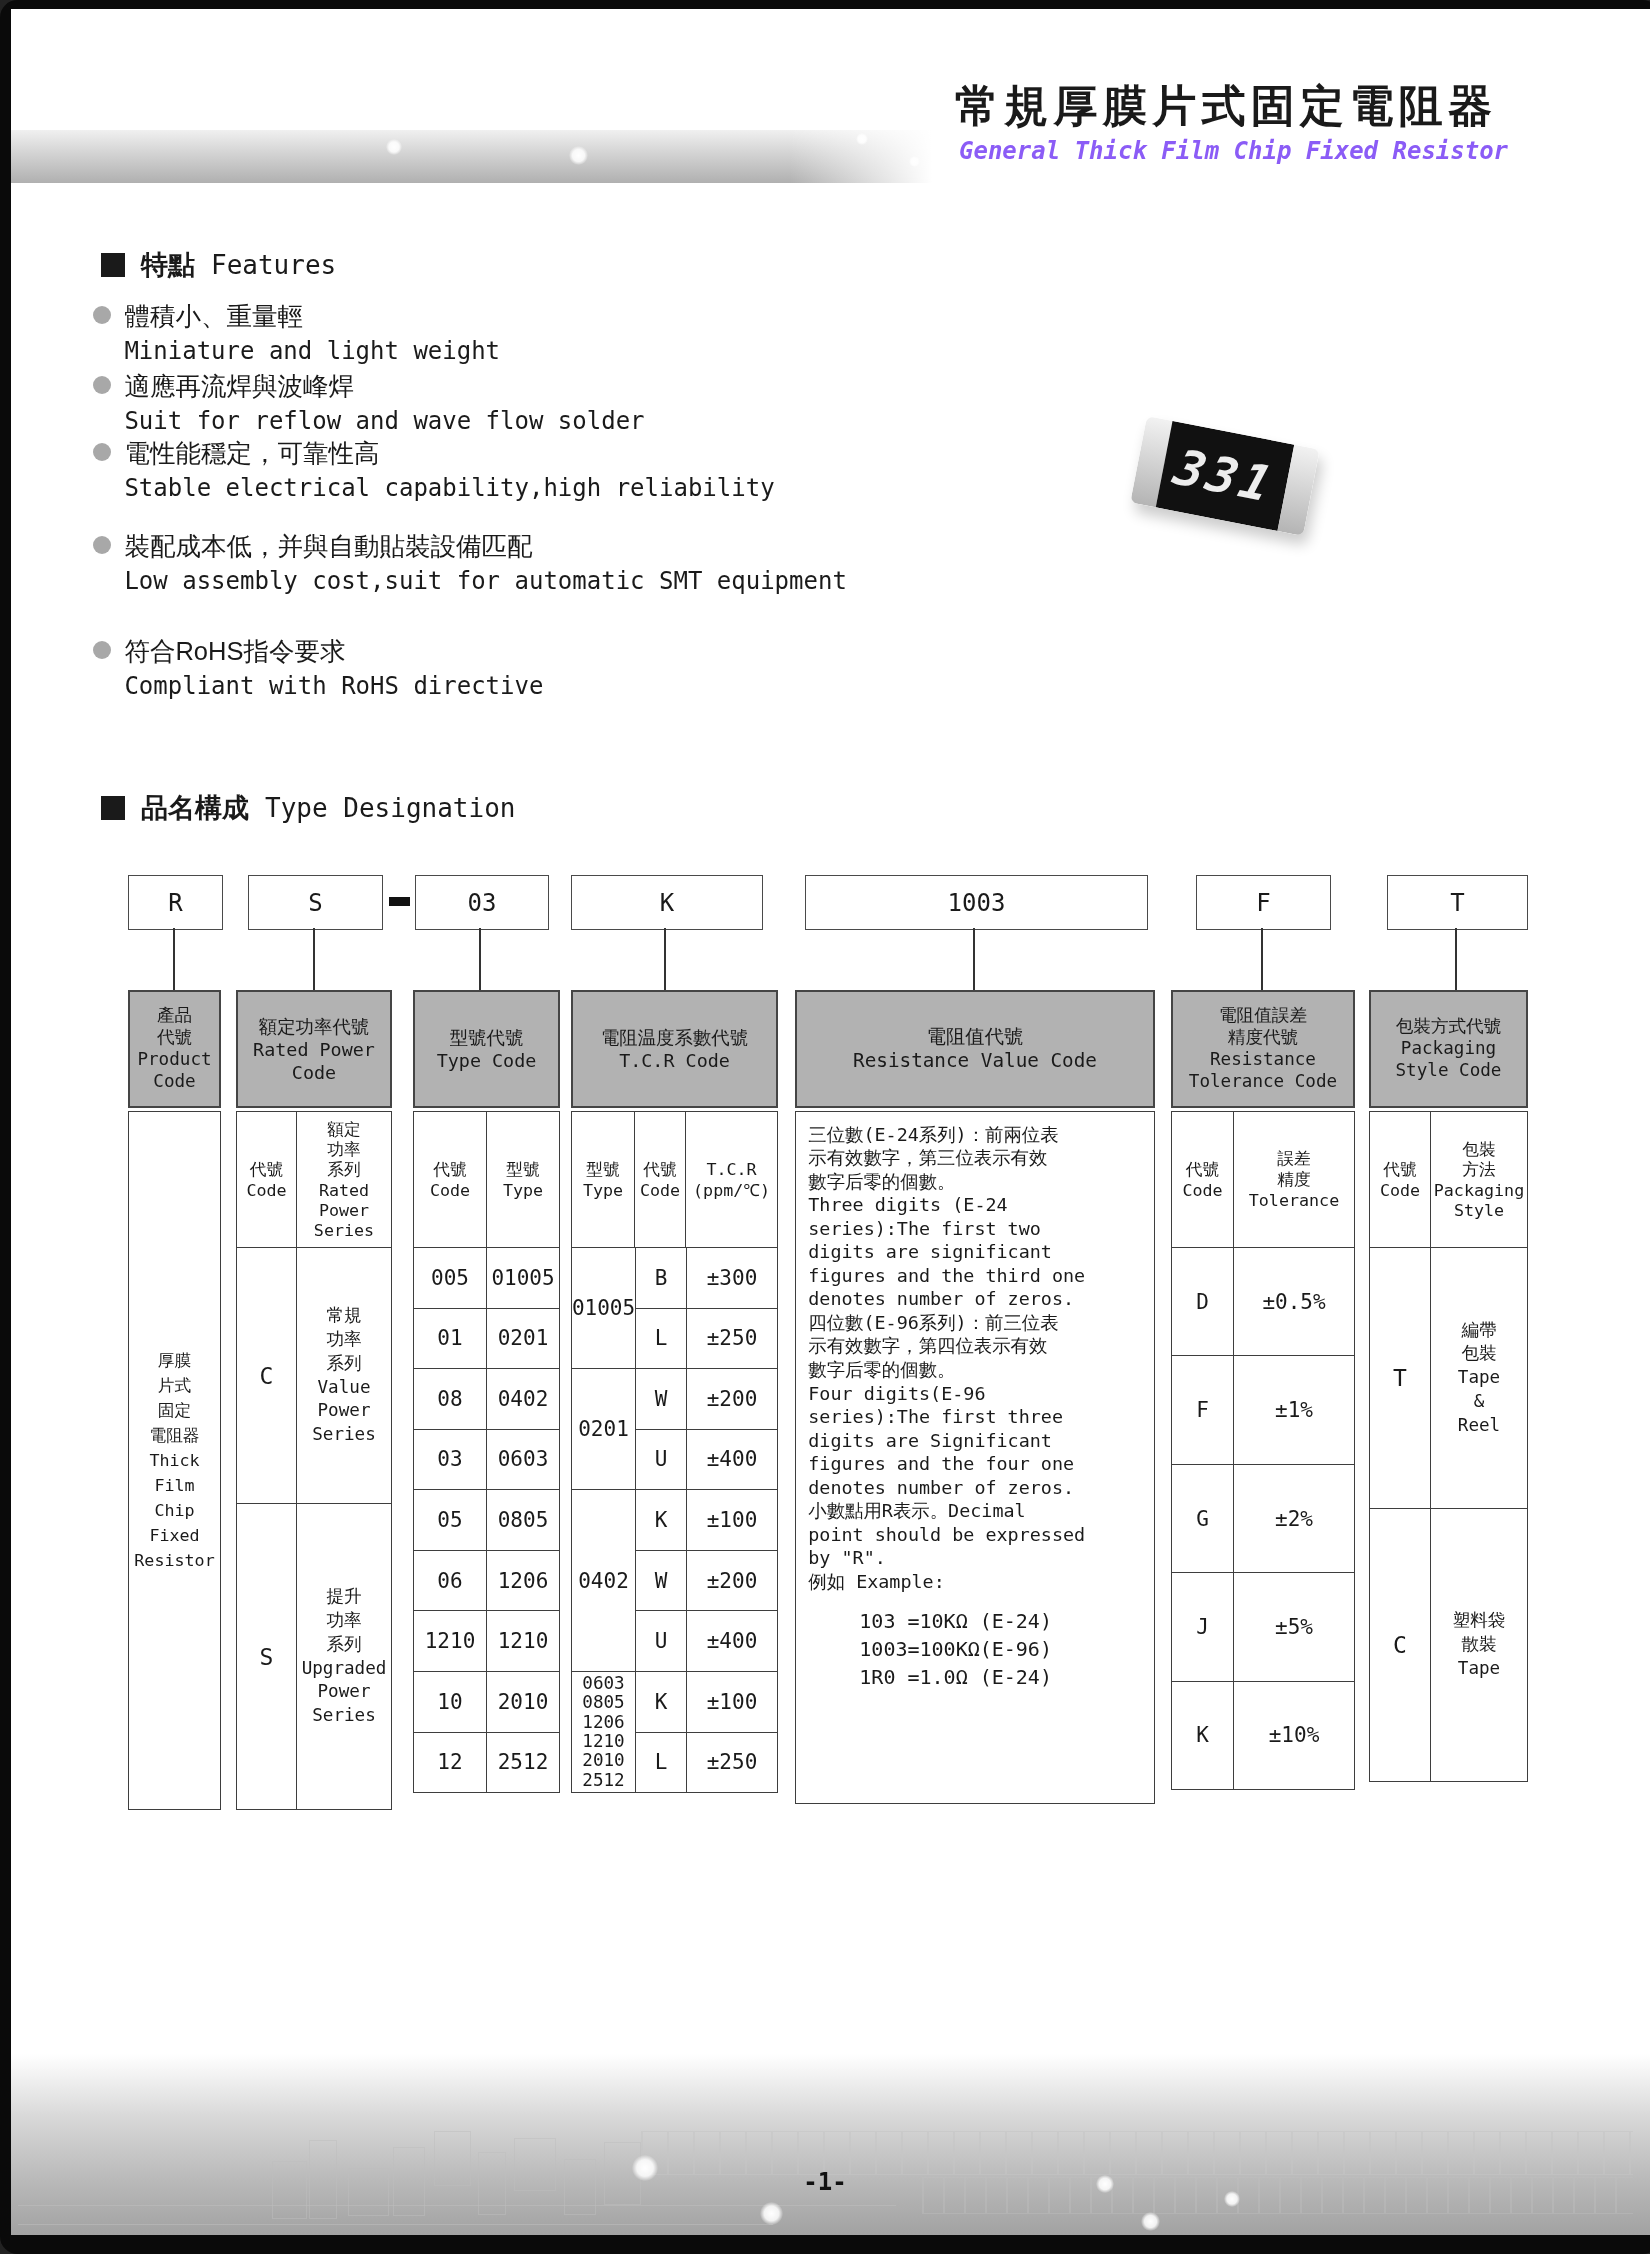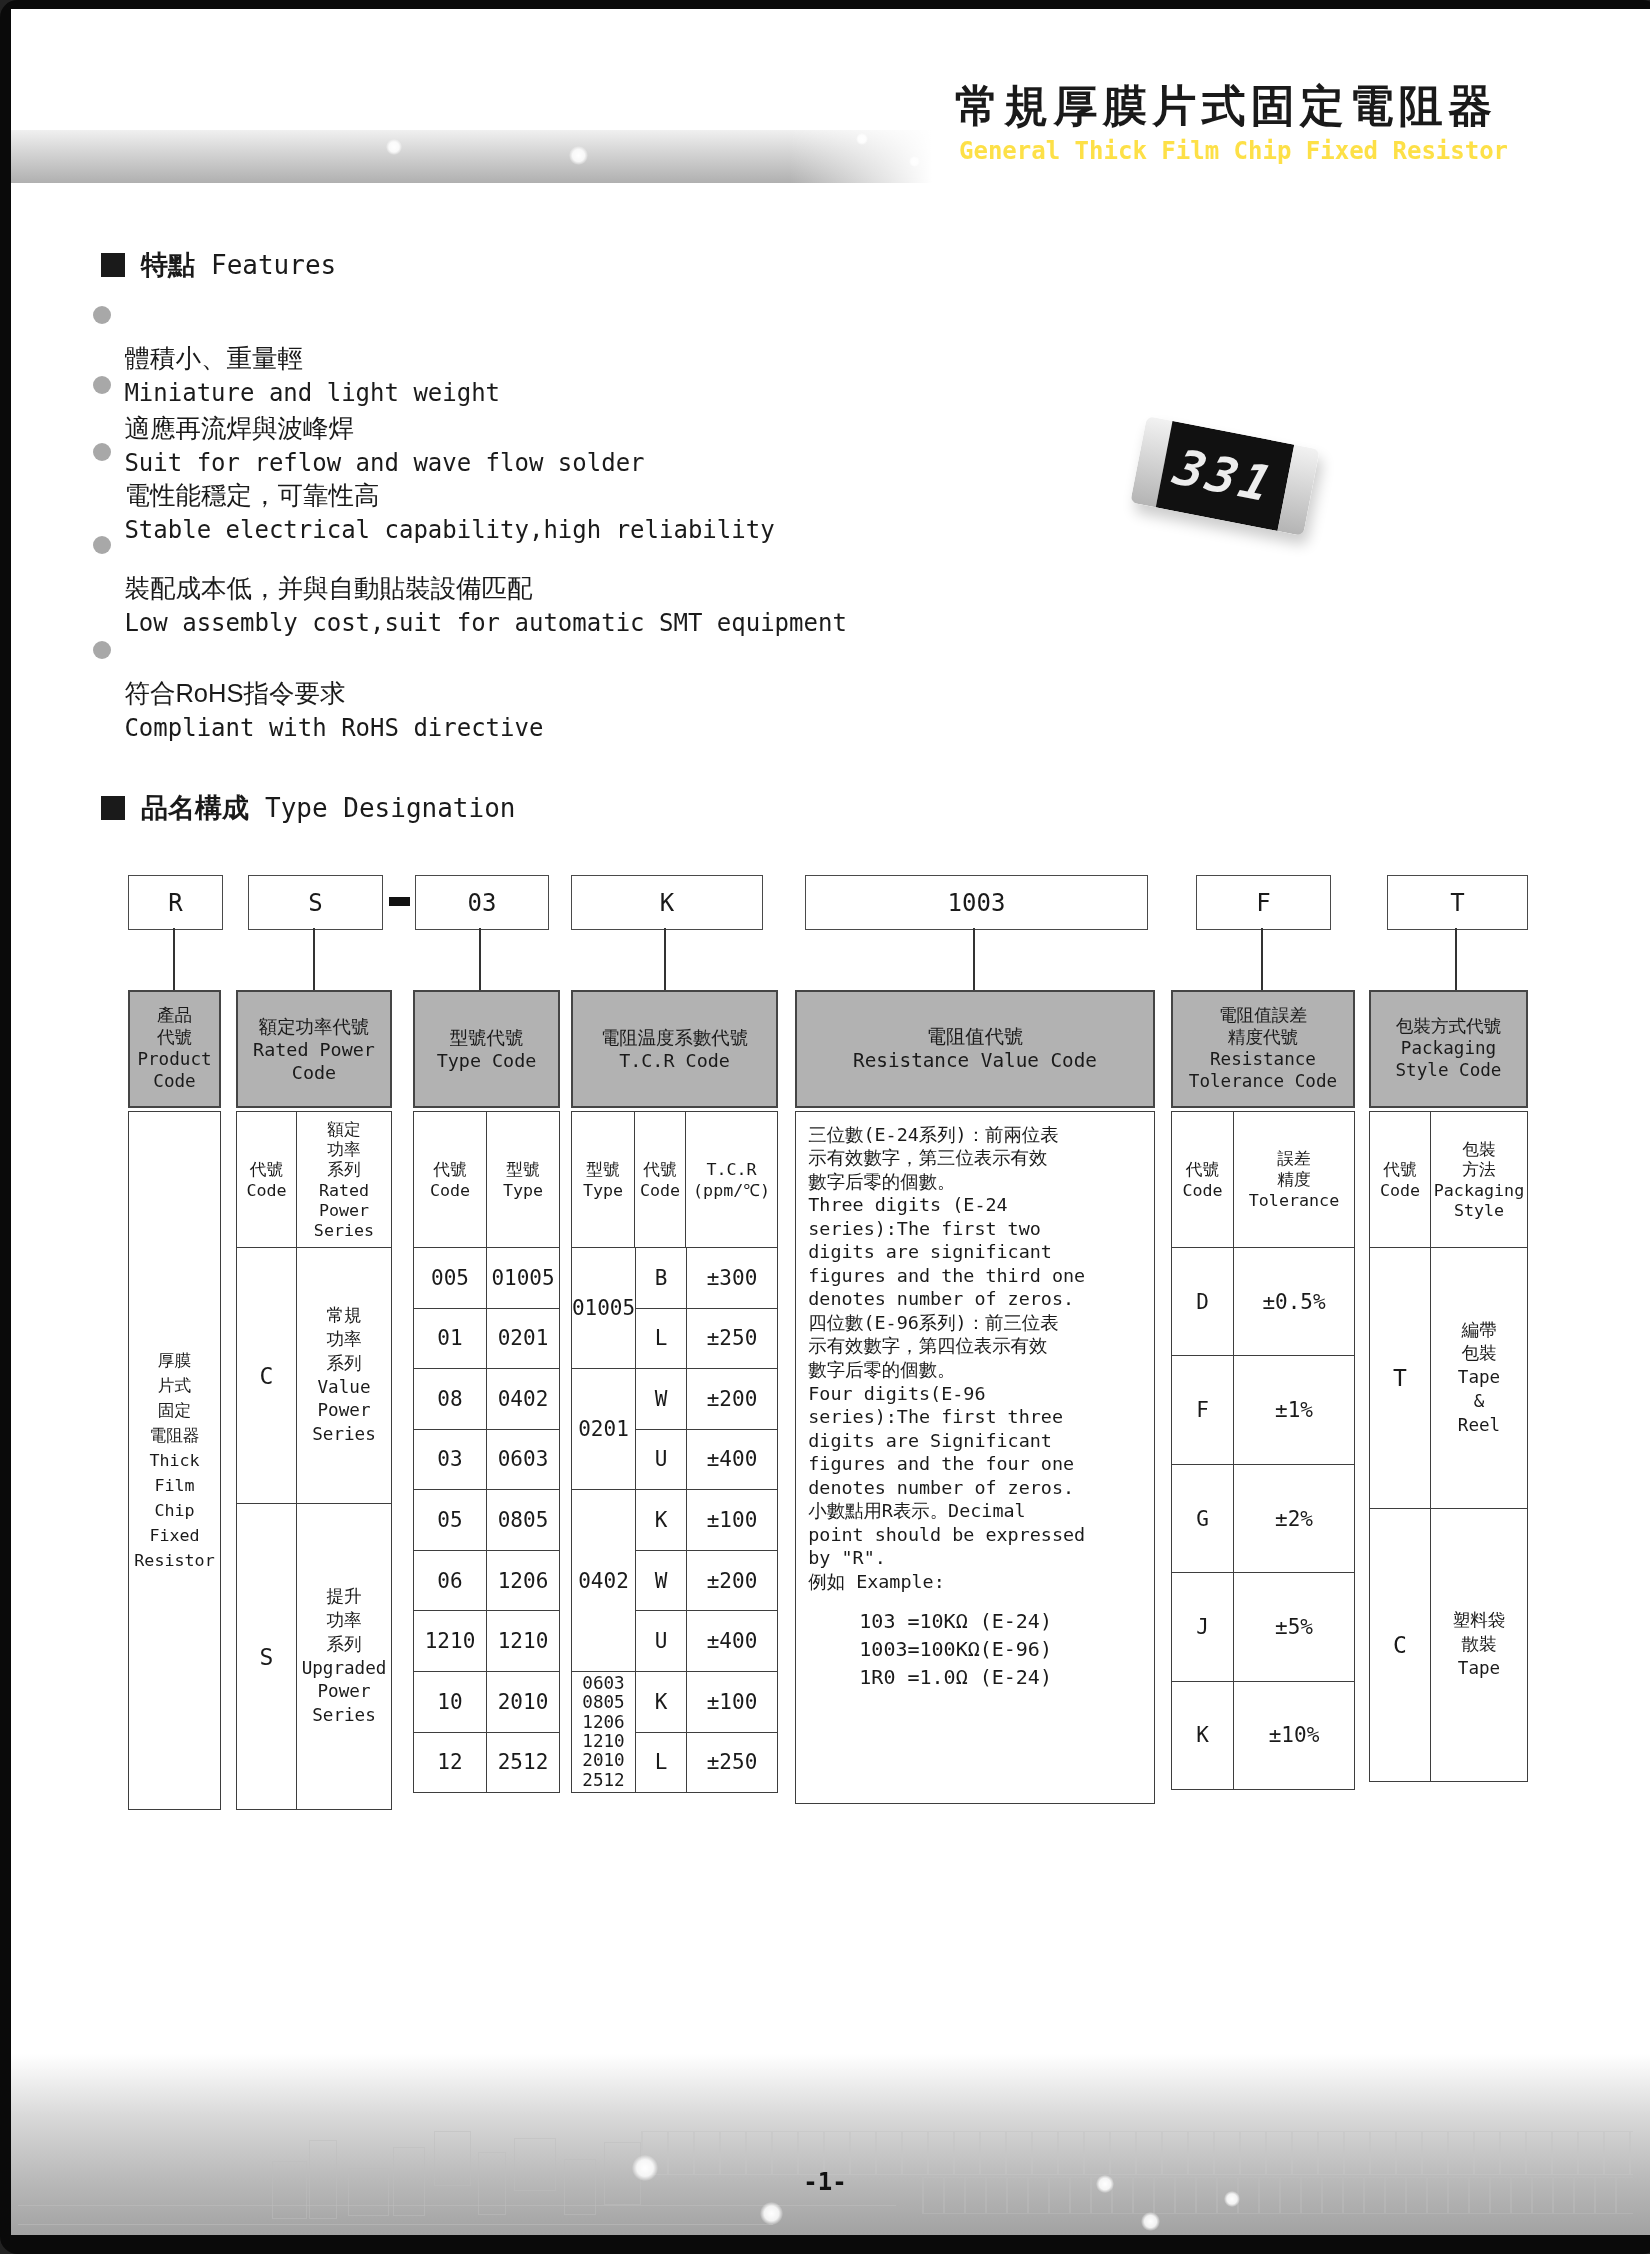--- a/index.html
+++ b/index.html
@@ -10,32 +10,32 @@
   .pre { white-space:pre-line; }
 
   
   .top-band { position:absolute; left:10.5px; top:130px; width:932px; height:53px;
     background:linear-gradient(180deg,#f0f0f0 0%,#d6d6d6 40%,#b0b0b0 100%); }
   .top-band-fade { position:absolute; left:790px; top:130px; width:158px; height:53px;
     background:linear-gradient(90deg, rgba(255,255,255,0), #ffffff 90%); }
   .title-zh { position:absolute; left:955px; top:77px; width:571px; font-size:44px;
     font-weight:900; letter-spacing:5.3px; font-family:"Liberation Sans", sans-serif; }
   .title-en { position:absolute; left:959px; top:137px; width:571px; font-size:24px;
-    font-weight:bold; color:#fde047; }
+    font-weight:bold; color:#8b5cf6;font-style:italic; }
 
   
   .sec-head { position:absolute; display:flex; align-items:center; gap:16px; }
   .sq { width:24px; height:24px; background:#1a1a1a; display:inline-block; }
   .sec-zh { font-size:27px; font-weight:700; font-family:"Liberation Sans", sans-serif; }
   .sec-en { font-size:26px; }
 
   
   .feat { position:absolute; left:93px; display:flex; gap:13px; align-items:flex-start; }
   .bullet { width:18.4px; height:18.4px; border-radius:50%; background:#a8a8a8; margin-top:8px; flex:none; }
-  .fzh { font-size:25.5px; line-height:37px; font-family:"Liberation Sans", sans-serif;margin-top:42px; }
+  .fzh { font-size:25.5px; line-height:37px; font-family:"Liberation Sans", sans-serif; }
   .fen { font-size:24px; line-height:32px; }
 
   
   .chip { position:absolute; left:1137px; top:432px; width:176px; height:88px;
     transform:rotate(11deg); display:flex; border-radius:7px; overflow:hidden;
     box-shadow:5.3px 8.8px 14px rgba(0,0,0,0.20); }
   .cap { width:26px; background:linear-gradient(180deg,#f2f2f2,#b4b4b4); flex:none; }
   .chip-body { flex:1; background:#111; display:flex; align-items:center; justify-content:center; }
   .chip-mark { color:#ededed; font-size:49px; font-weight:bold; font-style:italic;
     letter-spacing:3.5px; transform:skewX(-6deg); }

